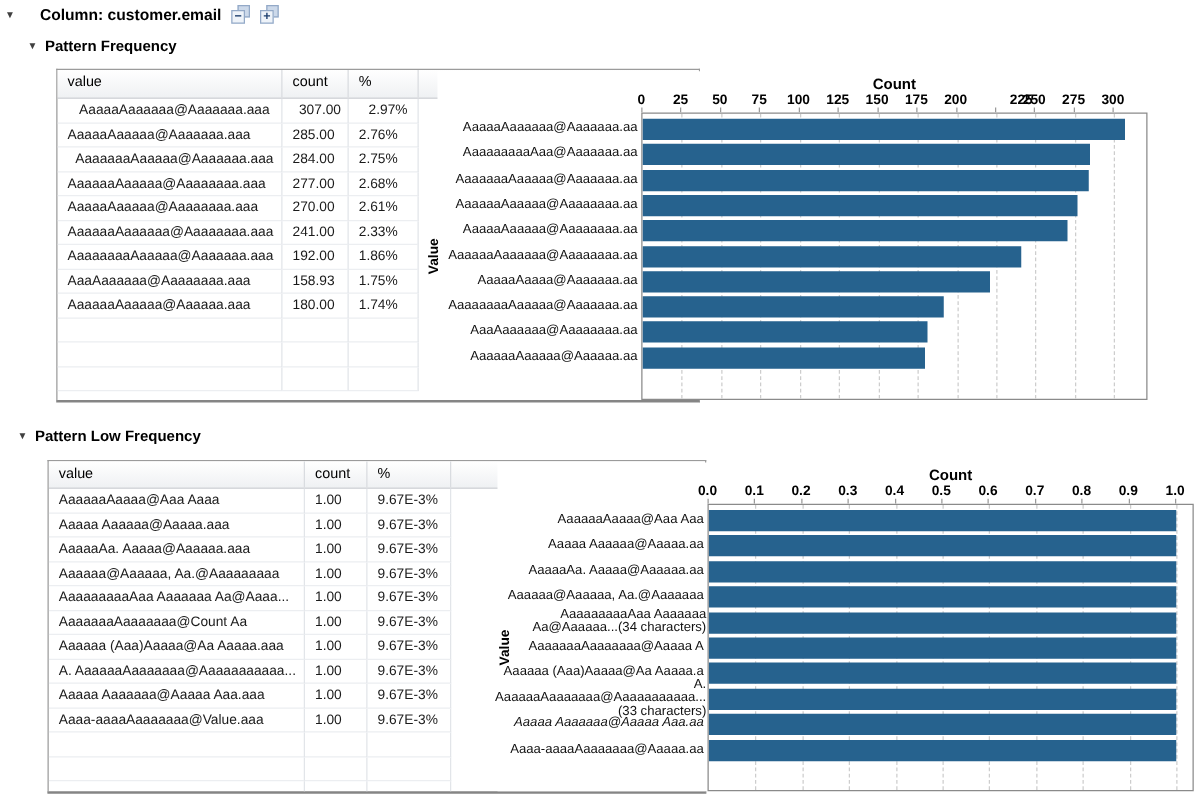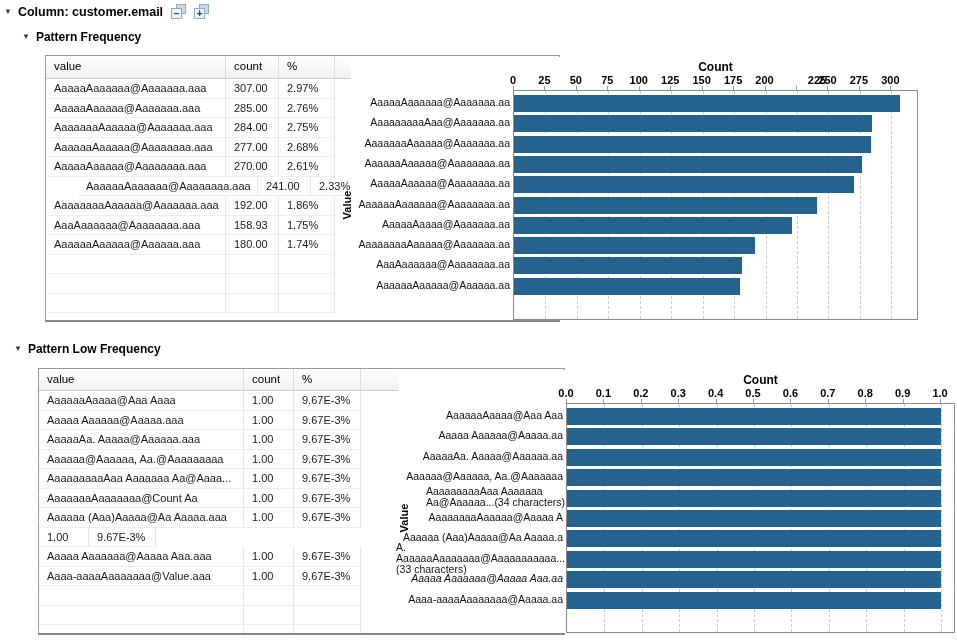--- a/index.html
+++ b/index.html
@@ -3,41 +3,41 @@
 <meta charset="utf-8">
 <style>
   * { box-sizing: border-box; margin: 0; padding: 0; }
   html,body { background:#fff; }
   .screen {
     position: relative; width: 957px; height: 640px; overflow: hidden;
     background: #fff; font-family: "Liberation Sans", sans-serif; color:#1a1a1a;
   }
   .hdr-row { position:absolute; display:flex; align-items:center; }
   .tri { font-size:8px; color:#3f3f3f; margin-right:6px; line-height:1; }
-  .col-title { font-weight:bold; font-size:12.5px; color:#000; }
+  .col-title { font-weight:bold; font-size:12.5px; color:#000;margin-left:14px; }
   .sec-title { font-weight:bold; font-size:12px; color:#000; }
   .mini-icon { position:relative; display:inline-block; width:15px; height:15px; margin-left:8px; }
   .mini-icon .back  { position:absolute; right:0; top:0; width:10px; height:10px; background:#ccd9ea; border:1px solid #93a9c7; }
   .mini-icon .front { position:absolute; left:0; bottom:0; width:11px; height:11px; background:#eef3f9; border:1px solid #93a9c7;
                       font-size:10px; line-height:9px; text-align:center; color:#1d3f6e; font-weight:bold; }
   .panel { position:absolute; background:#fff; border:1px solid #9b9b9b; border-bottom:2px solid #858585; overflow:hidden; }
   .thead { display:flex; background:linear-gradient(#ffffff,#eff1f3); border-bottom:1px solid #c9ccd1; }
   .th { font-size:11.5px; color:#000; padding:4px 0 0 8px; border-right:1px solid #d9dce0; }
   .trow { display:flex; }
   .td { font-size:11px; padding:3px 0 0 8px; border-bottom:1px solid #eceef1; border-right:1px solid #e2e5e9;
         white-space:nowrap; overflow:hidden; }
   .chart { position:absolute; background:#fff; }
   .ctitle { position:absolute; text-align:center; font-weight:bold; font-size:12px; color:#000; }
   .tick { position:absolute; transform:translateX(-50%); font-size:11px; font-weight:bold; color:#000; white-space:nowrap; }
   .tickmark { position:absolute; width:1px; height:4px; background:#9a9a9a; }
   .plot { position:absolute; border:1px solid #8a8a8a; background:#fff; overflow:hidden; }
   .gridline { position:absolute; top:0; bottom:0; width:0; border-left:1px dashed #cdcdcd; }
   .bar { position:absolute; left:0; }
   .ylab { position:absolute; font-size:10.5px; line-height:11px; color:#111; white-space:nowrap; text-align:right; }
-  .ylab.multi { text-align:left; }
+  .ylab.multi { text-align:right; }
   .vlab { position:absolute; font-weight:bold; font-size:11px; color:#000; transform:translate(-50%,-50%) rotate(-90deg); white-space:nowrap; }
 </style>
 </head>
 <body>
 
 <div class="screen">
 
   <div class="hdr-row" style="left:4px; top:4px;">
     <span class="tri">▼</span>
     <span class="col-title">Column: customer.email</span>
@@ -54,46 +54,46 @@
   <div class="hdr-row" style="left:22px; top:30px;">
     <span class="tri">▼</span>
     <span class="sec-title">Pattern Frequency</span>
   </div>
   <div class="panel" id="panel0" style="left: 45px; top: 55px; width: 515px; height: 267px;">
       <div class="thead" style="height: 23px;">
         <div class="th" style="width: 180px;">value</div>
         <div class="th" style="width: 53px;">count</div>
         <div class="th" style="width: 56px;">%</div>
       </div>
-      <div class="trow" style="height: 19.5px;">
+      <div class="trow" style="height: 19.5px; text-align: center;">
         <div class="td" style="width: 180px;">AaaaaAaaaaaa@Aaaaaaa.aaa</div>
         <div class="td" style="width: 53px;">307.00</div>
         <div class="td" style="width: 56px;">2.97%</div>
       </div>
       <div class="trow" style="height: 19.5px;">
         <div class="td" style="width: 180px;">AaaaaAaaaaa@Aaaaaaa.aaa</div>
         <div class="td" style="width: 53px;">285.00</div>
         <div class="td" style="width: 56px;">2.76%</div>
       </div>
       <div class="trow" style="height: 19.5px;">
-        <div class="td" style="width: 180px;">AaaaaaaAaaaaa@Aaaaaaa.aaa</div>
+        <div class="td" style="width: 180px; text-align: center;">AaaaaaaAaaaaa@Aaaaaaa.aaa</div>
         <div class="td" style="width: 53px;">284.00</div>
         <div class="td" style="width: 56px;">2.75%</div>
       </div>
       <div class="trow" style="height: 19.5px;">
         <div class="td" style="width: 180px;">AaaaaaAaaaaa@Aaaaaaaa.aaa</div>
         <div class="td" style="width: 53px;">277.00</div>
         <div class="td" style="width: 56px;">2.68%</div>
       </div>
       <div class="trow" style="height: 19.5px;">
         <div class="td" style="width: 180px;">AaaaaAaaaaa@Aaaaaaaa.aaa</div>
         <div class="td" style="width: 53px;">270.00</div>
         <div class="td" style="width: 56px;">2.61%</div>
       </div>
-      <div class="trow" style="height: 19.5px; margin-left: 32px;">
+      <div class="trow" style="height: 19.5px;">
         <div class="td" style="width: 180px;">AaaaaaAaaaaaa@Aaaaaaaa.aaa</div>
         <div class="td" style="width: 53px;">241.00</div>
         <div class="td" style="width: 56px;">2.33%</div>
       </div>
       <div class="trow" style="height: 19.5px;">
         <div class="td" style="width: 180px;">AaaaaaaaAaaaaa@Aaaaaaa.aaa</div>
         <div class="td" style="width: 53px;">192.00</div>
         <div class="td" style="width: 56px;">1.86%</div>
       </div>
       <div class="trow" style="height: 19.5px;">
@@ -246,20 +246,21 @@
         <div class="td" style="width: 205px;">AaaaaaaAaaaaaaa@Count Aa</div>
         <div class="td" style="width: 50px;">1.00</div>
         <div class="td" style="width: 67px;">9.67E-3%</div>
       </div>
       <div class="trow" style="height: 19.5px;">
         <div class="td" style="width: 205px;">Aaaaaa (Aaa)Aaaaa@Aa Aaaaa.aaa</div>
         <div class="td" style="width: 50px;">1.00</div>
         <div class="td" style="width: 67px;">9.67E-3%</div>
       </div>
       <div class="trow" style="height: 19.5px;">
+        <div class="td" style="width: 205px;">A. AaaaaaAaaaaaaa@Aaaaaaaaaaa...</div>
         <div class="td" style="width: 50px;">1.00</div>
         <div class="td" style="width: 67px;">9.67E-3%</div>
       </div>
       <div class="trow" style="height: 19.5px;">
         <div class="td" style="width: 205px;">Aaaaa Aaaaaaa@Aaaaa Aaa.aaa</div>
         <div class="td" style="width: 50px;">1.00</div>
         <div class="td" style="width: 67px;">9.67E-3%</div>
       </div>
       <div class="trow" style="height: 19.5px;">
         <div class="td" style="width: 205px;">Aaaa-aaaaAaaaaaaa@Value.aaa</div>
@@ -338,21 +339,21 @@
         <div>AaaaaAa. Aaaaa@Aaaaaa.aa</div>
       </div>
       <div class="ylab" style="right: 394px; top: 101.2px;">
         <div>Aaaaaa@Aaaaaa, Aa.@Aaaaaaa</div>
       </div>
       <div class="ylab multi" style="right: 392px; top: 116.1px;">
         <div>AaaaaaaaaAaa Aaaaaaa</div>
         <div>Aa@Aaaaaa...(34 characters)</div>
       </div>
       <div class="ylab" style="right: 394px; top: 142px;">
-        <div>AaaaaaaaAaaaaa@Aaaaa A</div>
+        <div>AaaaaaaAaaaaaaa@Aaaaa A</div>
       </div>
       <div class="ylab" style="right: 394px; top: 162.4px;">
         <div>Aaaaaa (Aaa)Aaaaa@Aa Aaaaa.a</div>
       </div>
       <div class="ylab multi" style="right: 392px; top: 171.8px;">
         <div>A.</div>
         <div>AaaaaaAaaaaaaa@Aaaaaaaaaaa...</div>
         <div>(33 characters)</div>
       </div>
       <div class="ylab" style="right: 394px; top: 203.2px; font-style: italic;">

